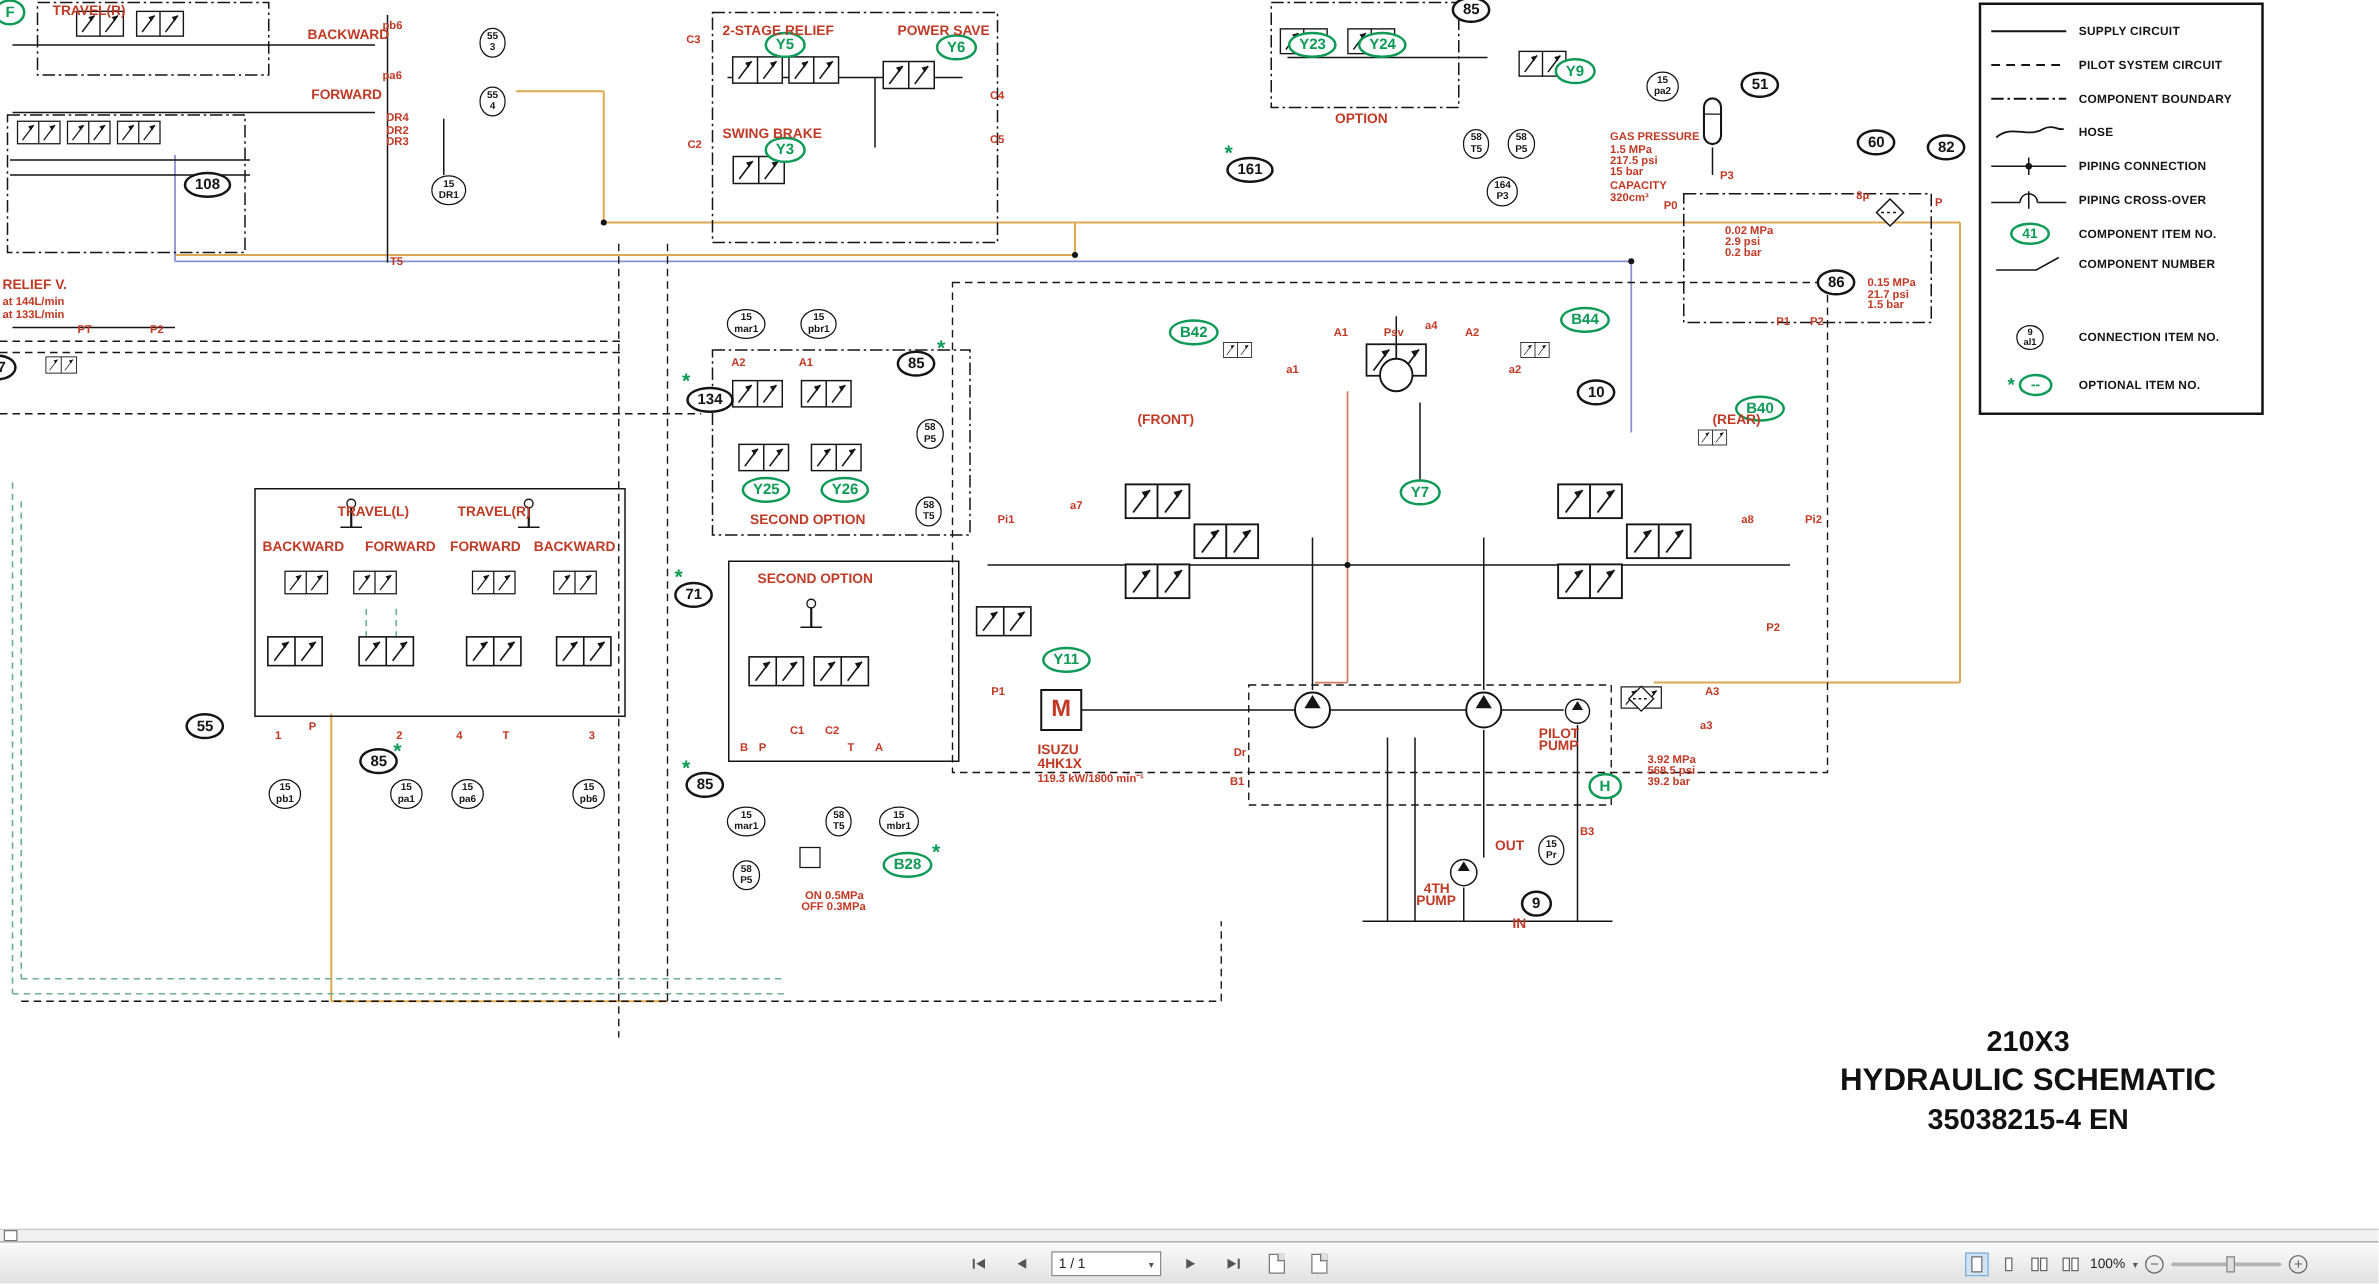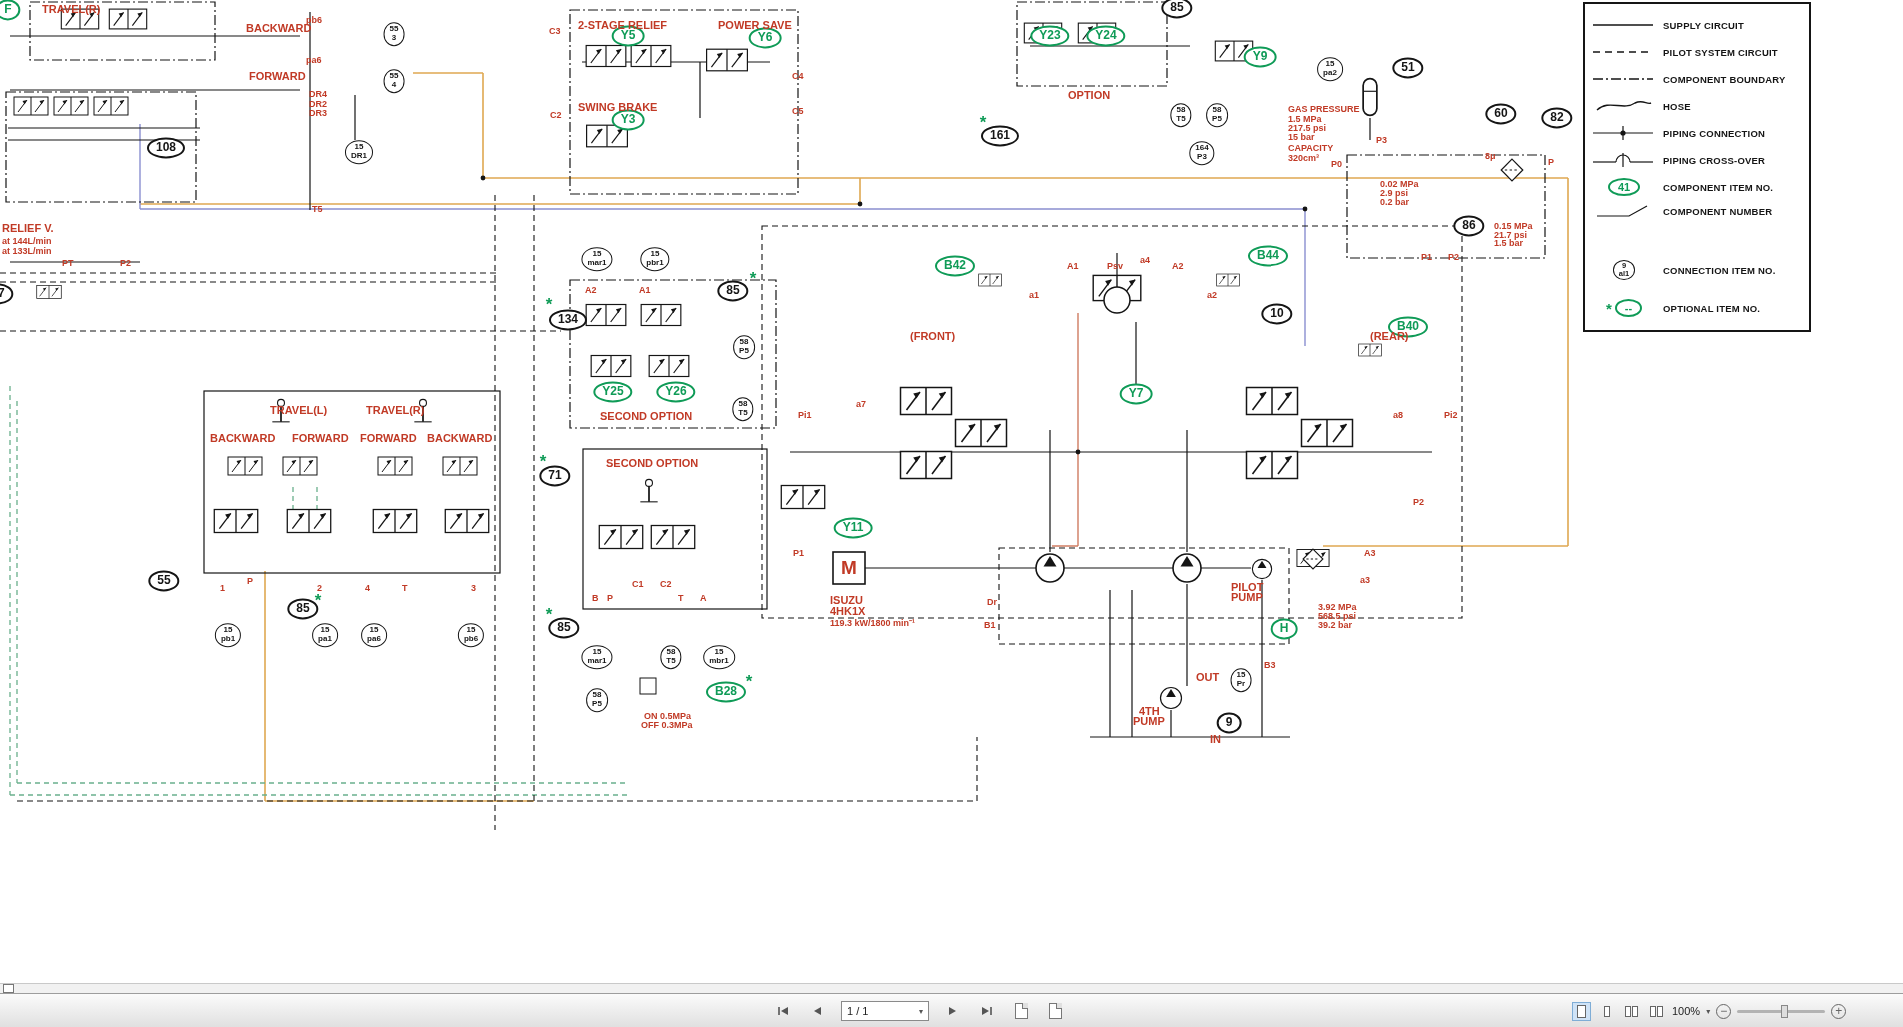--- a/index.html
+++ b/index.html
@@ -505,20 +505,25 @@
           <div class="lrow" style="top: 295px;">
             <span class="lsym">
               <span class="last">*</span>
               <span class="lbadge">--</span>
             </span>
             <span class="llab">OPTIONAL ITEM NO.</span>
           </div>
         </div>
     </div>
 
+    <div id="title-block">
+      <div id="title-model">210X3</div>
+      <div id="title-main">HYDRAULIC SCHEMATIC</div>
+      <div id="title-doc">35038215-4 EN</div>
+    </div>
   </div>
 
   <div id="strip">
     <div id="strip-icon"></div>
   </div>
 
   <div id="toolbar">
     <div class="tb-center">
       <button class="tb-btn">
         <svg width="12" height="10">

